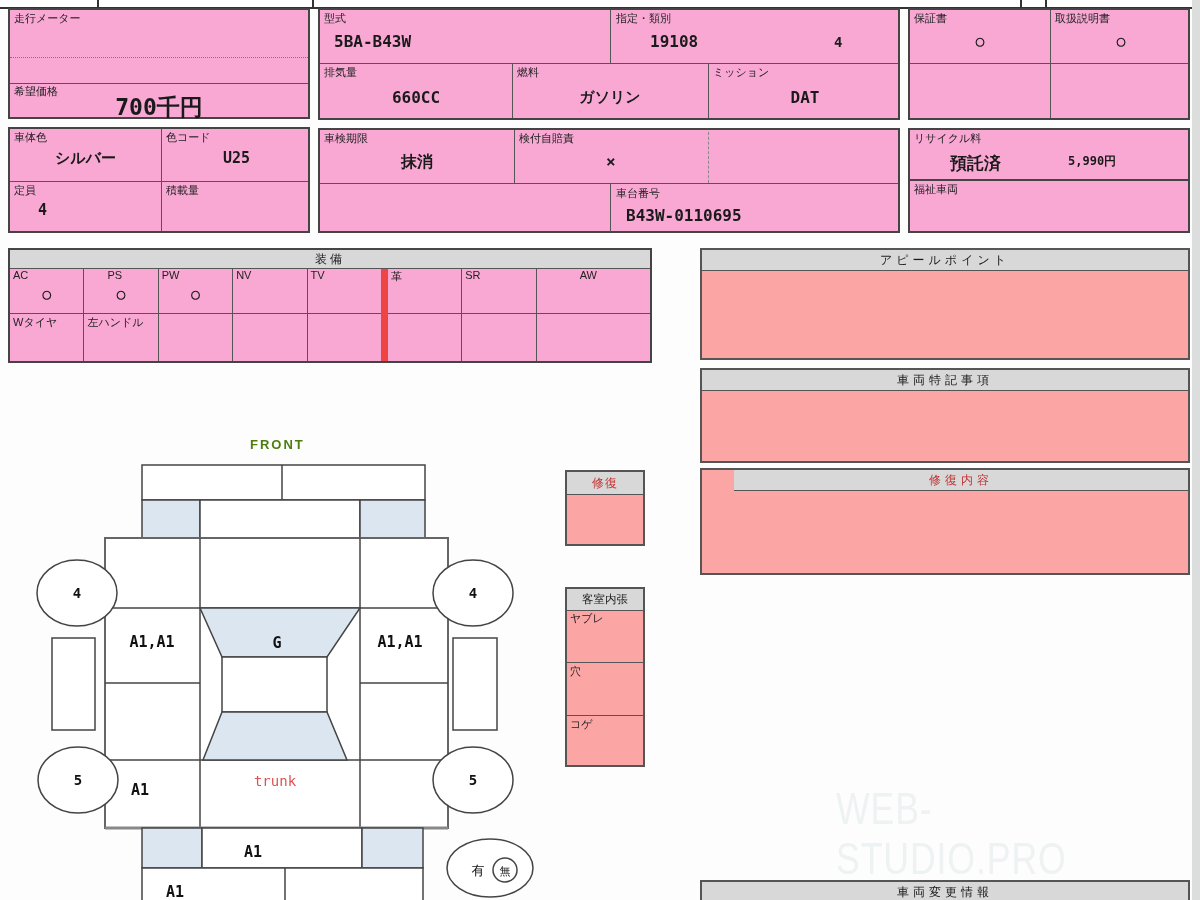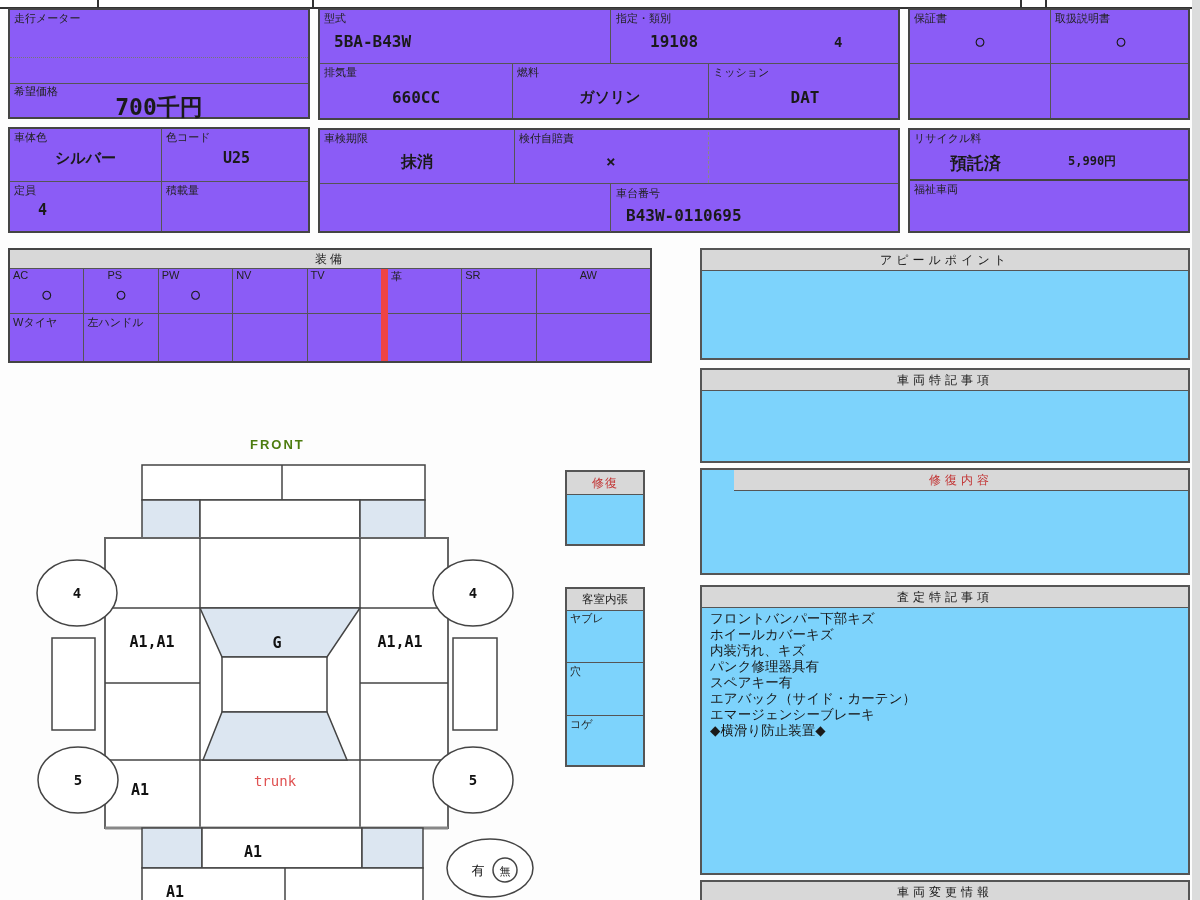--- a/index.html
+++ b/index.html
@@ -1,21 +1,21 @@
 <!DOCTYPE html>
 <html><head>
 <meta charset="utf-8">
 <style>
   html,body{margin:0;padding:0;background:#e6e7e7;}
   #page{position:relative;width:1200px;height:900px;background:#fdfdfd;overflow:hidden;
         font-family:"Liberation Sans","DejaVu Sans",sans-serif;color:#1a1a1a;}
-  .box{position:absolute;background:#8b5cf6;border:2px solid #444;box-sizing:border-box;}
+  .box{position:absolute;background:#f9a8d4;border:2px solid #444;box-sizing:border-box;}
   .lbl{position:absolute;font-size:11px;color:#222;white-space:nowrap;}
   .val{position:absolute;font-family:"DejaVu Sans Mono","Liberation Mono",monospace;font-weight:bold;white-space:nowrap;}
-  .panel{position:absolute;background:#7dd3fc;border:2px solid #555;box-sizing:border-box;}
+  .panel{position:absolute;background:#fca5a5;border:2px solid #555;box-sizing:border-box;}
   .panel .hd{height:20px;line-height:20px;background:#d8d8d8;border-bottom:1px solid #555;
              text-align:center;font-size:12px;letter-spacing:4px;}
   .cellline{position:absolute;background:#555;}
   svg text{font-family:"DejaVu Sans Mono","Liberation Mono",monospace;}
   .tick{position:absolute;top:0;width:2px;height:7px;background:#333;}
 </style>
 </head>
 <body>
 
 <div id="page">
@@ -145,33 +145,20 @@
   </div>
 
   <div class="panel" style="left:700px;top:368px;width:490px;height:95px;">
     <div class="hd">車両特記事項</div>
   </div>
 
   <div class="panel" style="left:700px;top:468px;width:490px;height:107px;padding-left:32px;">
     <div class="hd" style="color:#c23232;">修復内容</div>
   </div>
 
-  <div class="panel" style="left:700px;top:585px;width:490px;height:290px;">
-    <div class="hd">査定特記事項</div>
-    <div style="position:absolute;left:8px;top:24px;font-size:13.5px;line-height:16px;">
-      <div>フロントバンパー下部キズ</div>
-      <div>ホイールカバーキズ</div>
-      <div>内装汚れ、キズ</div>
-      <div>パンク修理器具有</div>
-      <div>スペアキー有</div>
-      <div>エアバック（サイド・カーテン）</div>
-      <div>エマージェンシーブレーキ</div>
-      <div>◆横滑り防止装置◆</div>
-    </div>
-  </div>
 
   <div class="panel" style="left:700px;top:880px;width:490px;height:24px;">
     <div class="hd">車両変更情報</div>
   </div>
 
   <div class="panel" style="left:565px;top:470px;width:80px;height:76px;">
     <div class="hd" style="color:#c23232;letter-spacing:1px;height:22px;line-height:22px;">修復</div>
   </div>
 
   <div class="panel" style="left:565px;top:587px;width:80px;height:180px;">

